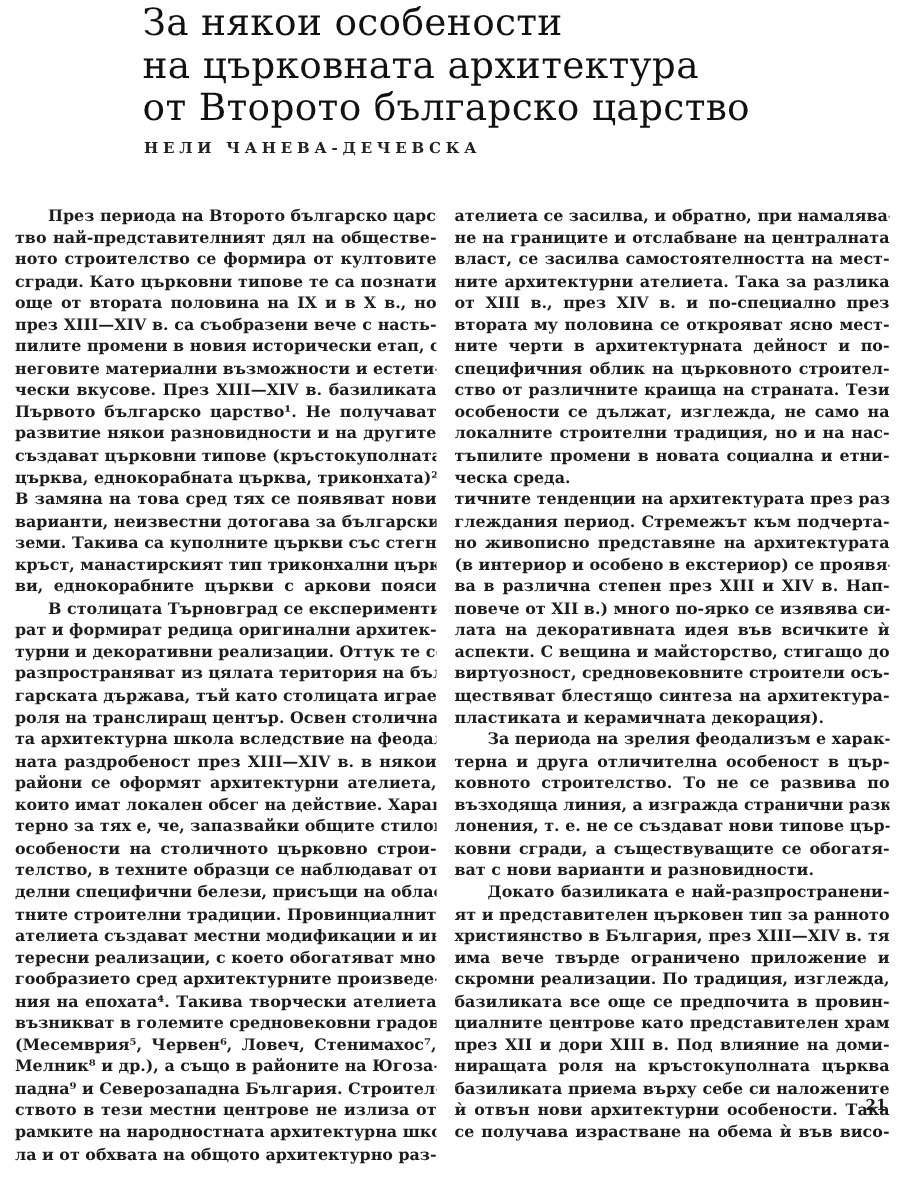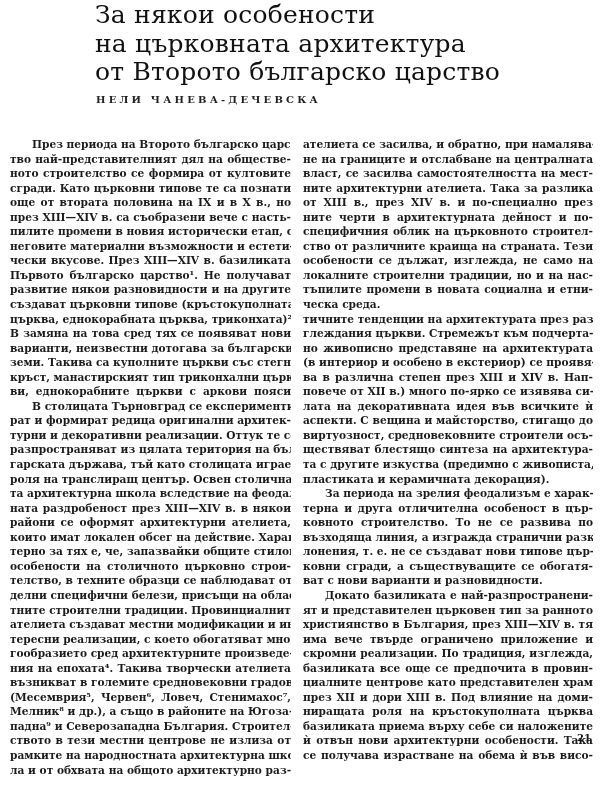--- a/index.html
+++ b/index.html
@@ -97,38 +97,38 @@
     <div class="line">ството в тези местни центрове не излиза от</div>
     <div class="line">рамките на народностната архитектурна шко-</div>
     <div class="line">ла и от обхвата на общото архитектурно раз-</div>
   </div>
 <div class="col right" id="col-right">
     <div class="line">ателиета се засилва, и обратно, при намалява-</div>
     <div class="line">не на границите и отслабване на централната</div>
     <div class="line">власт, се засилва самостоятелността на мест-</div>
     <div class="line">ните архитектурни ателиета. Така за разлика</div>
     <div class="line">от XIII в., през XIV в. и по-специално през</div>
+    <div class="line">втората му половина се открояват ясно мест-</div>
     <div class="line">ните черти в архитектурната дейност и по-</div>
     <div class="line">специфичния облик на църковното строител-</div>
     <div class="line">ство от различните краища на страната. Тези</div>
     <div class="line">особености се дължат, изглежда, не само на</div>
-    <div class="line">локалните строителни традиции, но и на нас-</div>
+    <div class="line">локалните строителни традиция, но и на нас-</div>
     <div class="line">тъпилите промени в новата социална и етни-</div>
     <div class="line last">ческа среда.</div>
     <div class="line">тичните тенденции на архитектурата през раз-</div>
-    <div class="line">глеждания църкви. Стремежът към подчерта-</div>
+    <div class="line">глеждания период. Стремежът към подчерта-</div>
     <div class="line">но живописно представяне на архитектурата</div>
     <div class="line">(в интериор и особено в екстериор) се проявя-</div>
     <div class="line">ва в различна степен през XIII и XIV в. Нап-</div>
     <div class="line">повече от XII в.) много по-ярко се изявява си-</div>
     <div class="line">лата на декоративната идея във всичките ѝ</div>
     <div class="line">аспекти. С вещина и майсторство, стигащо до</div>
     <div class="line">виртуозност, средновековните строители осъ-</div>
     <div class="line">ществяват блестящо синтеза на архитектура-</div>
-    <div class="line">та с другите изкуства (предимно с живописта,</div>
     <div class="line last">пластиката и керамичната декорация).</div>
     <div class="line indent">За периода на зрелия феодализъм е харак-</div>
     <div class="line">терна и друга отличителна особеност в цър-</div>
     <div class="line">ковното строителство. То не се развива по</div>
     <div class="line">възходяща линия, а изгражда странични разк-</div>
     <div class="line">лонения, т. е. не се създават нови типове цър-</div>
     <div class="line">ковни сгради, а съществуващите се обогатя-</div>
     <div class="line last">ват с нови варианти и разновидности.</div>
     <div class="line indent">Докато базиликата е най-разпространени-</div>
     <div class="line">ят и представителен църковен тип за ранното</div>

